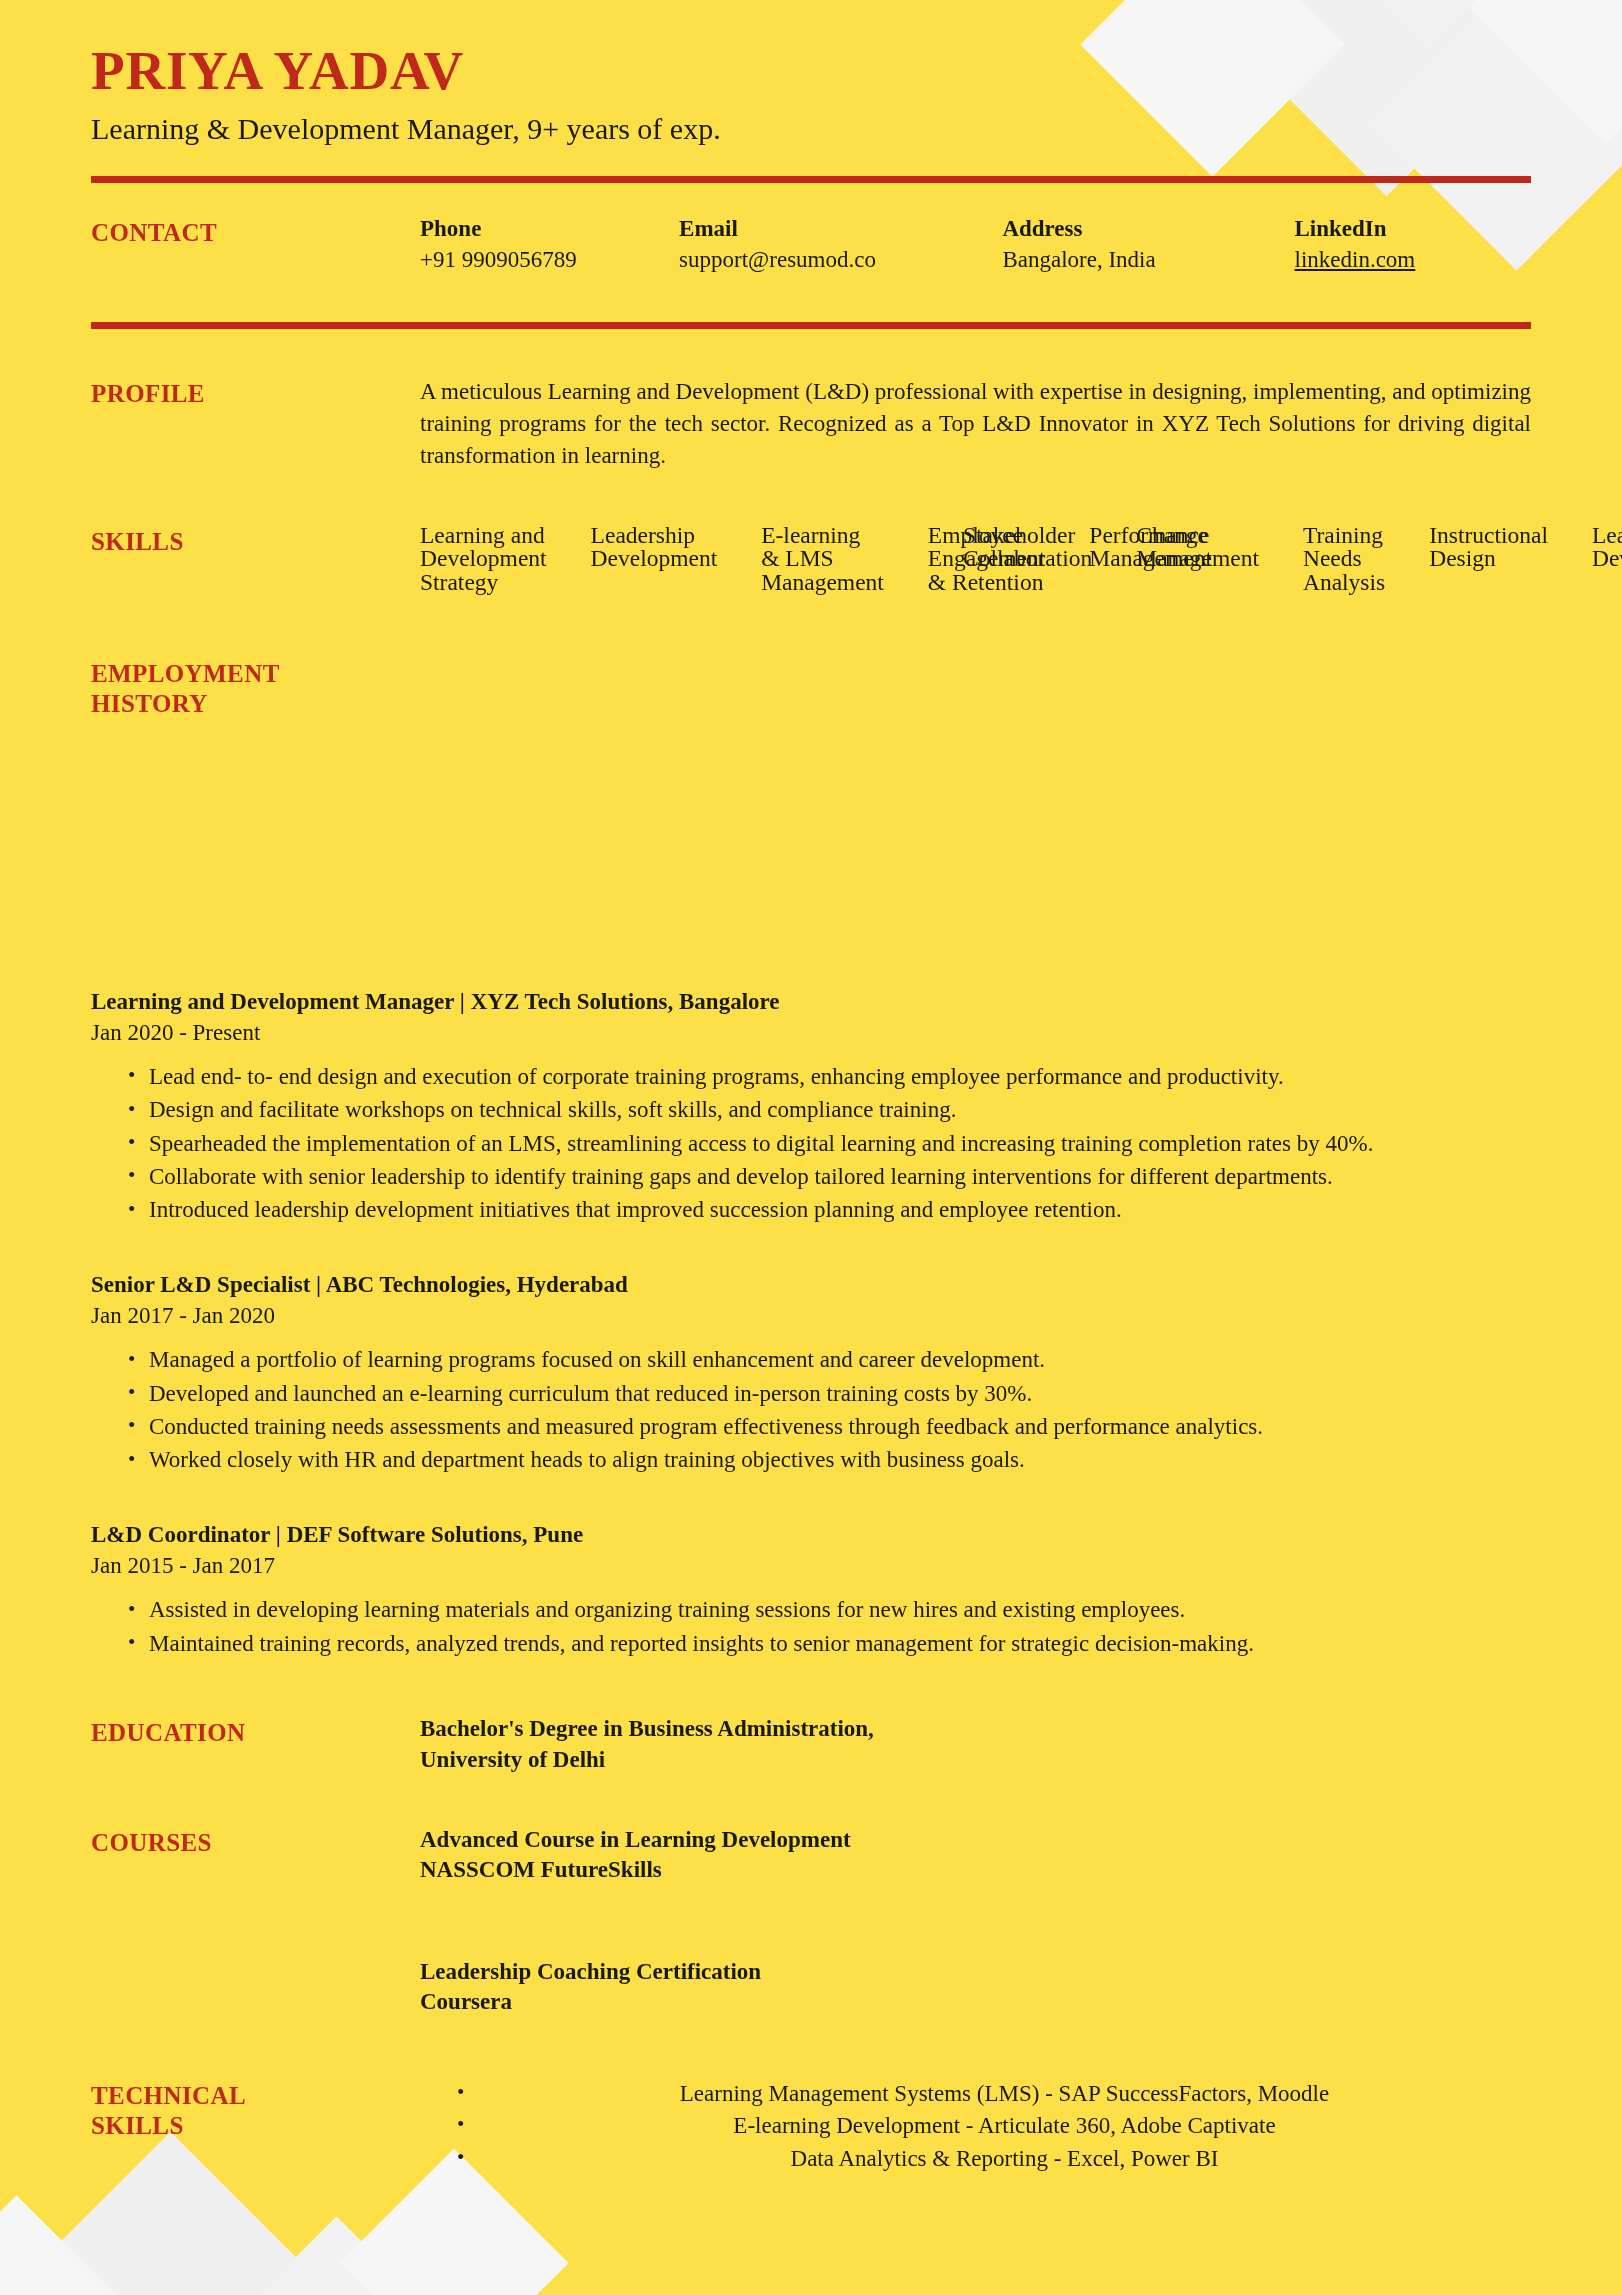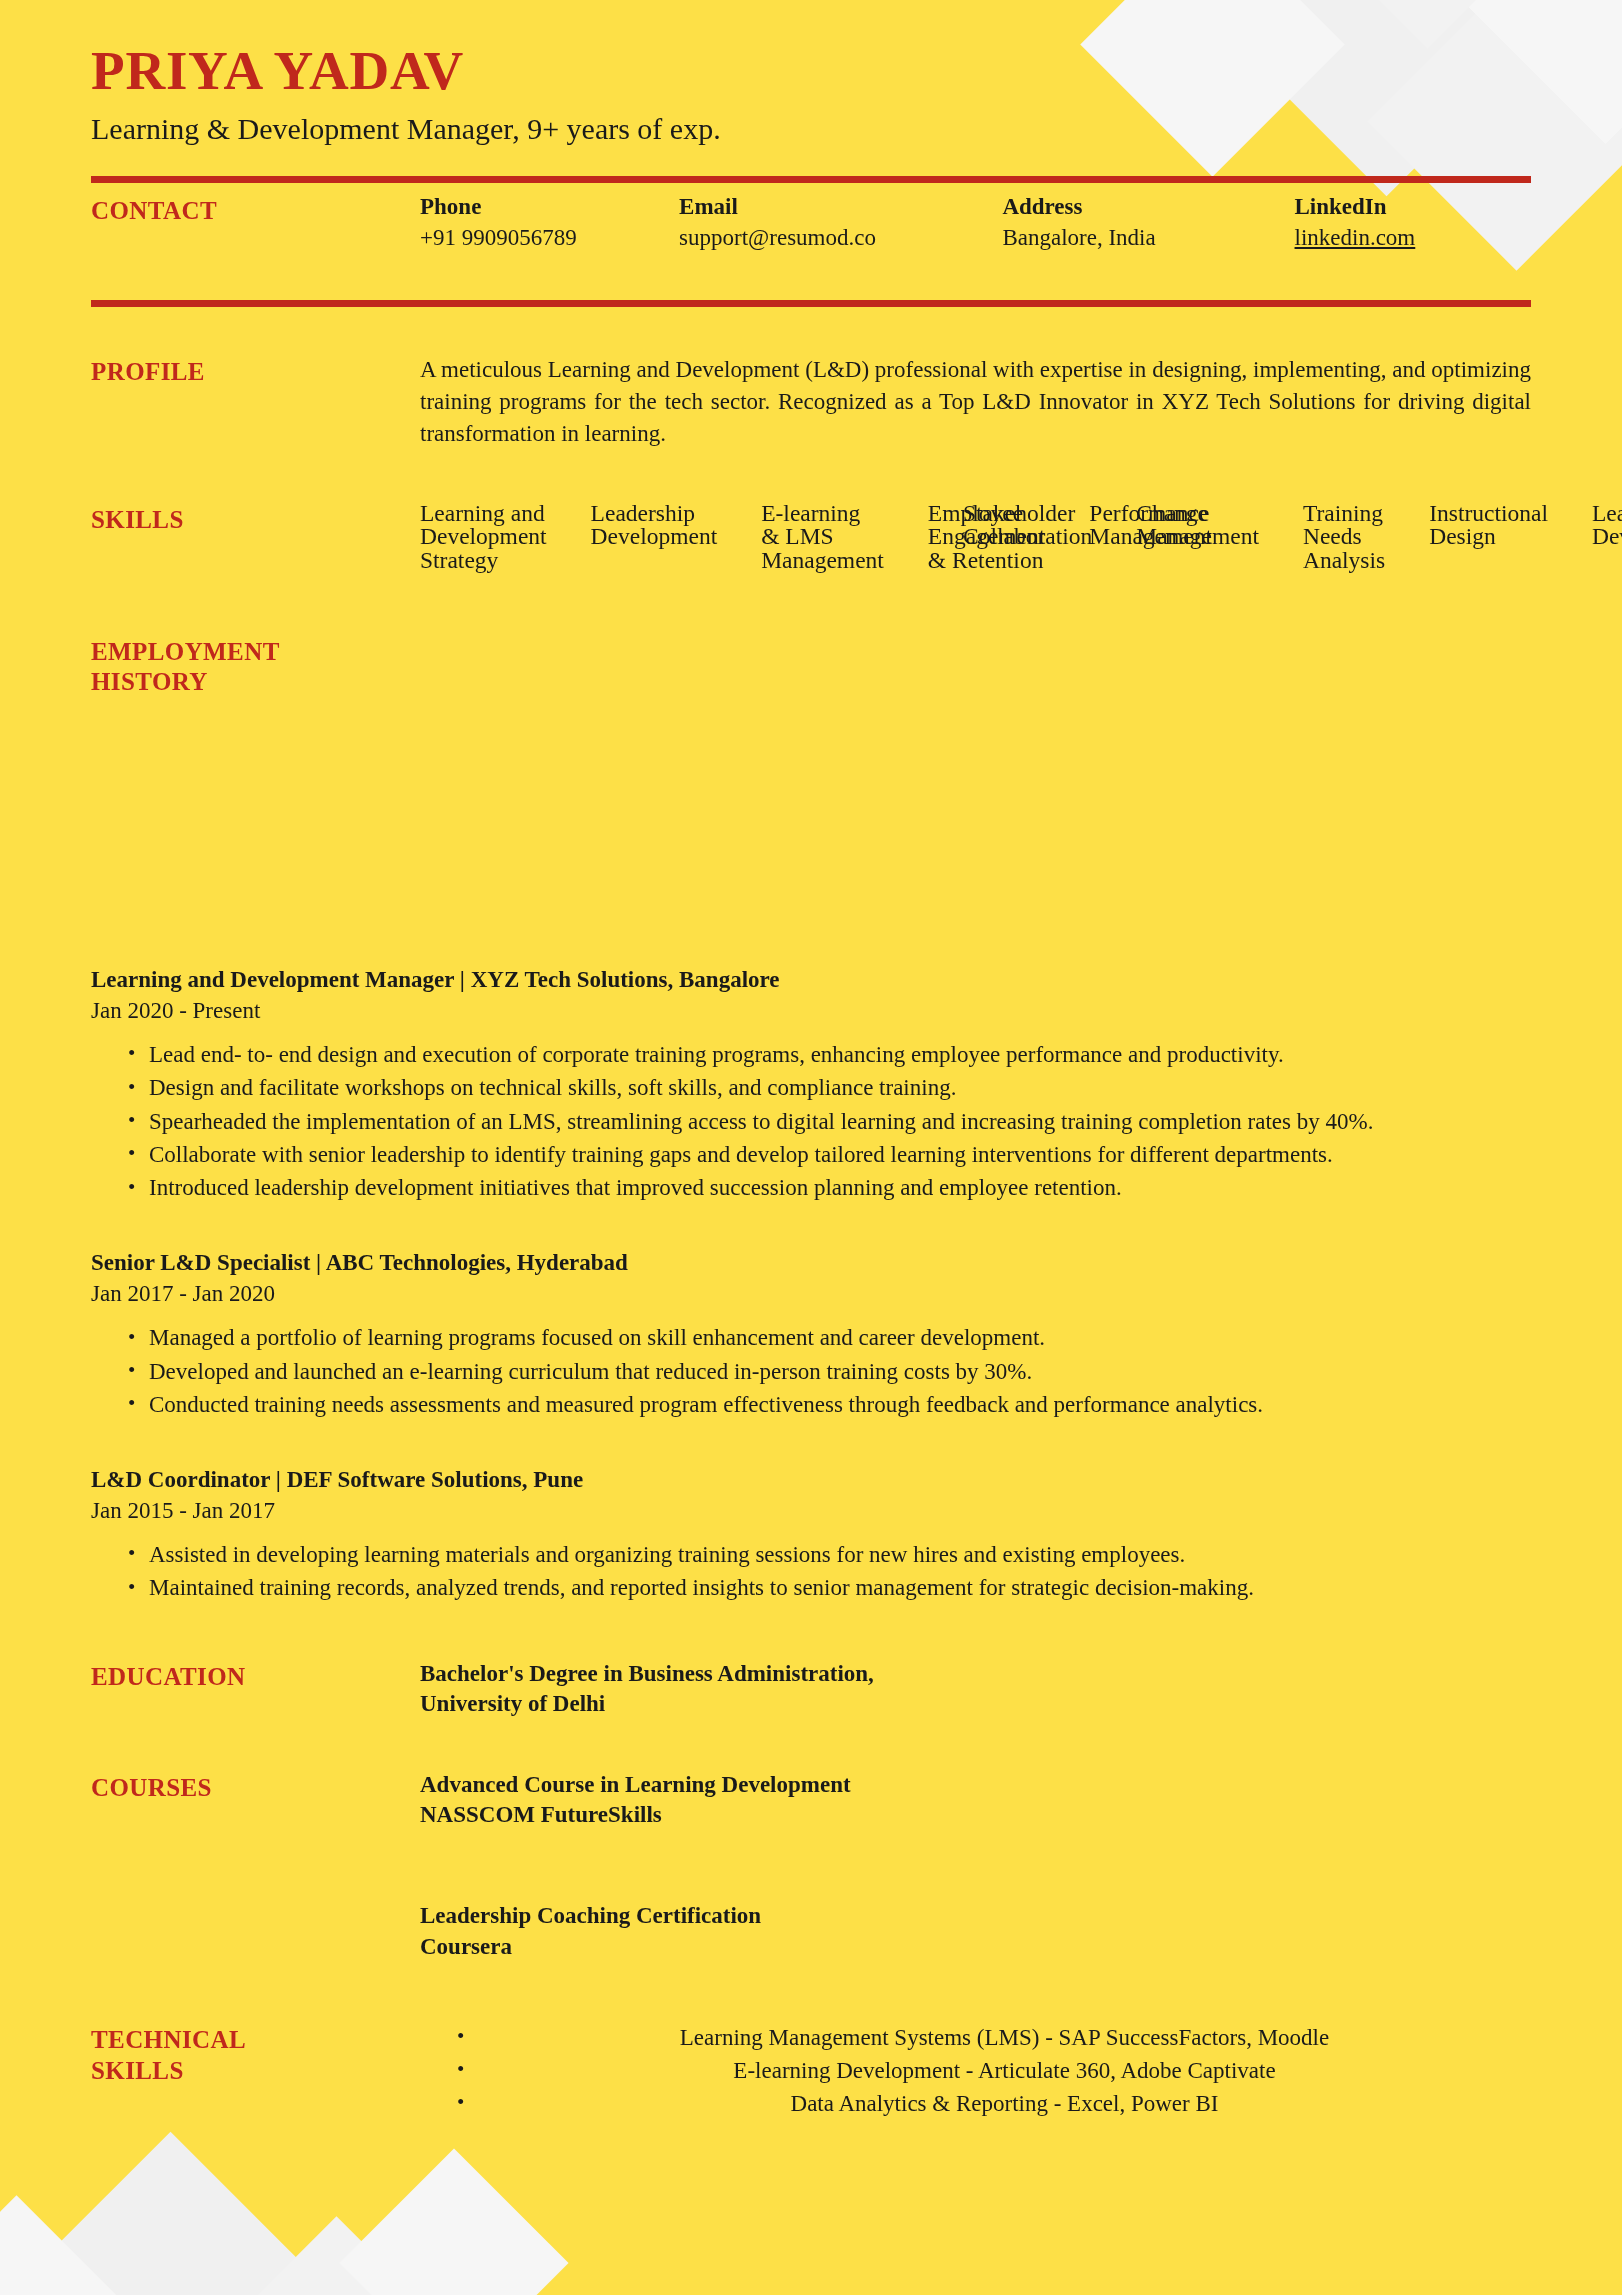--- a/index.html
+++ b/index.html
@@ -74,21 +74,21 @@
     line-height: 1.22;
     text-transform: uppercase;
     padding-top: 3.2px;
   }
   .sec-body {
     flex: 1 1 auto;
     min-width: 0;
   }
 
   
-  .contact-wrap { padding: 9px 0 18px 0; }
+  .contact-wrap { padding: 31px 0 18px 0; }
   .contact-cols {
     display: flex;
     gap: 8px;
   }
   .contact-col { font-size: 23px; line-height: 1.32; }
   .contact-col.c0 { width: 258px; }
   .contact-col.c1 { width: 324px; }
   .contact-col.c2 { width: 292px; }
   .contact-col.c3 { width: 243px; }
   .contact-label { font-weight: bold; display: block; }
@@ -299,20 +299,21 @@
           </ul>
         </div>
 
         <div class="job">
           <div class="job-title">Senior L&amp;D Specialist | ABC Technologies, Hyderabad</div>
           <div class="job-dates">Jan 2017 - Jan 2020</div>
           <ul class="bullets">
             <li>Managed a portfolio of learning programs focused on skill enhancement and career development.</li>
             <li>Developed and launched an e-learning curriculum that reduced in-person training costs by 30%.</li>
             <li>Conducted training needs assessments and measured program effectiveness through feedback and performance analytics.</li>
+            <li>Worked closely with HR and department heads to align training objectives with business goals.</li>
           </ul>
         </div>
 
         <div class="job">
           <div class="job-title">L&amp;D Coordinator | DEF Software Solutions, Pune</div>
           <div class="job-dates">Jan 2015 - Jan 2017</div>
           <ul class="bullets">
             <li>Assisted in developing learning materials and organizing training sessions for new hires and existing employees.</li>
             <li class="just">Maintained training records, analyzed trends, and reported insights to senior management for strategic decision-making.</li>
           </ul>

